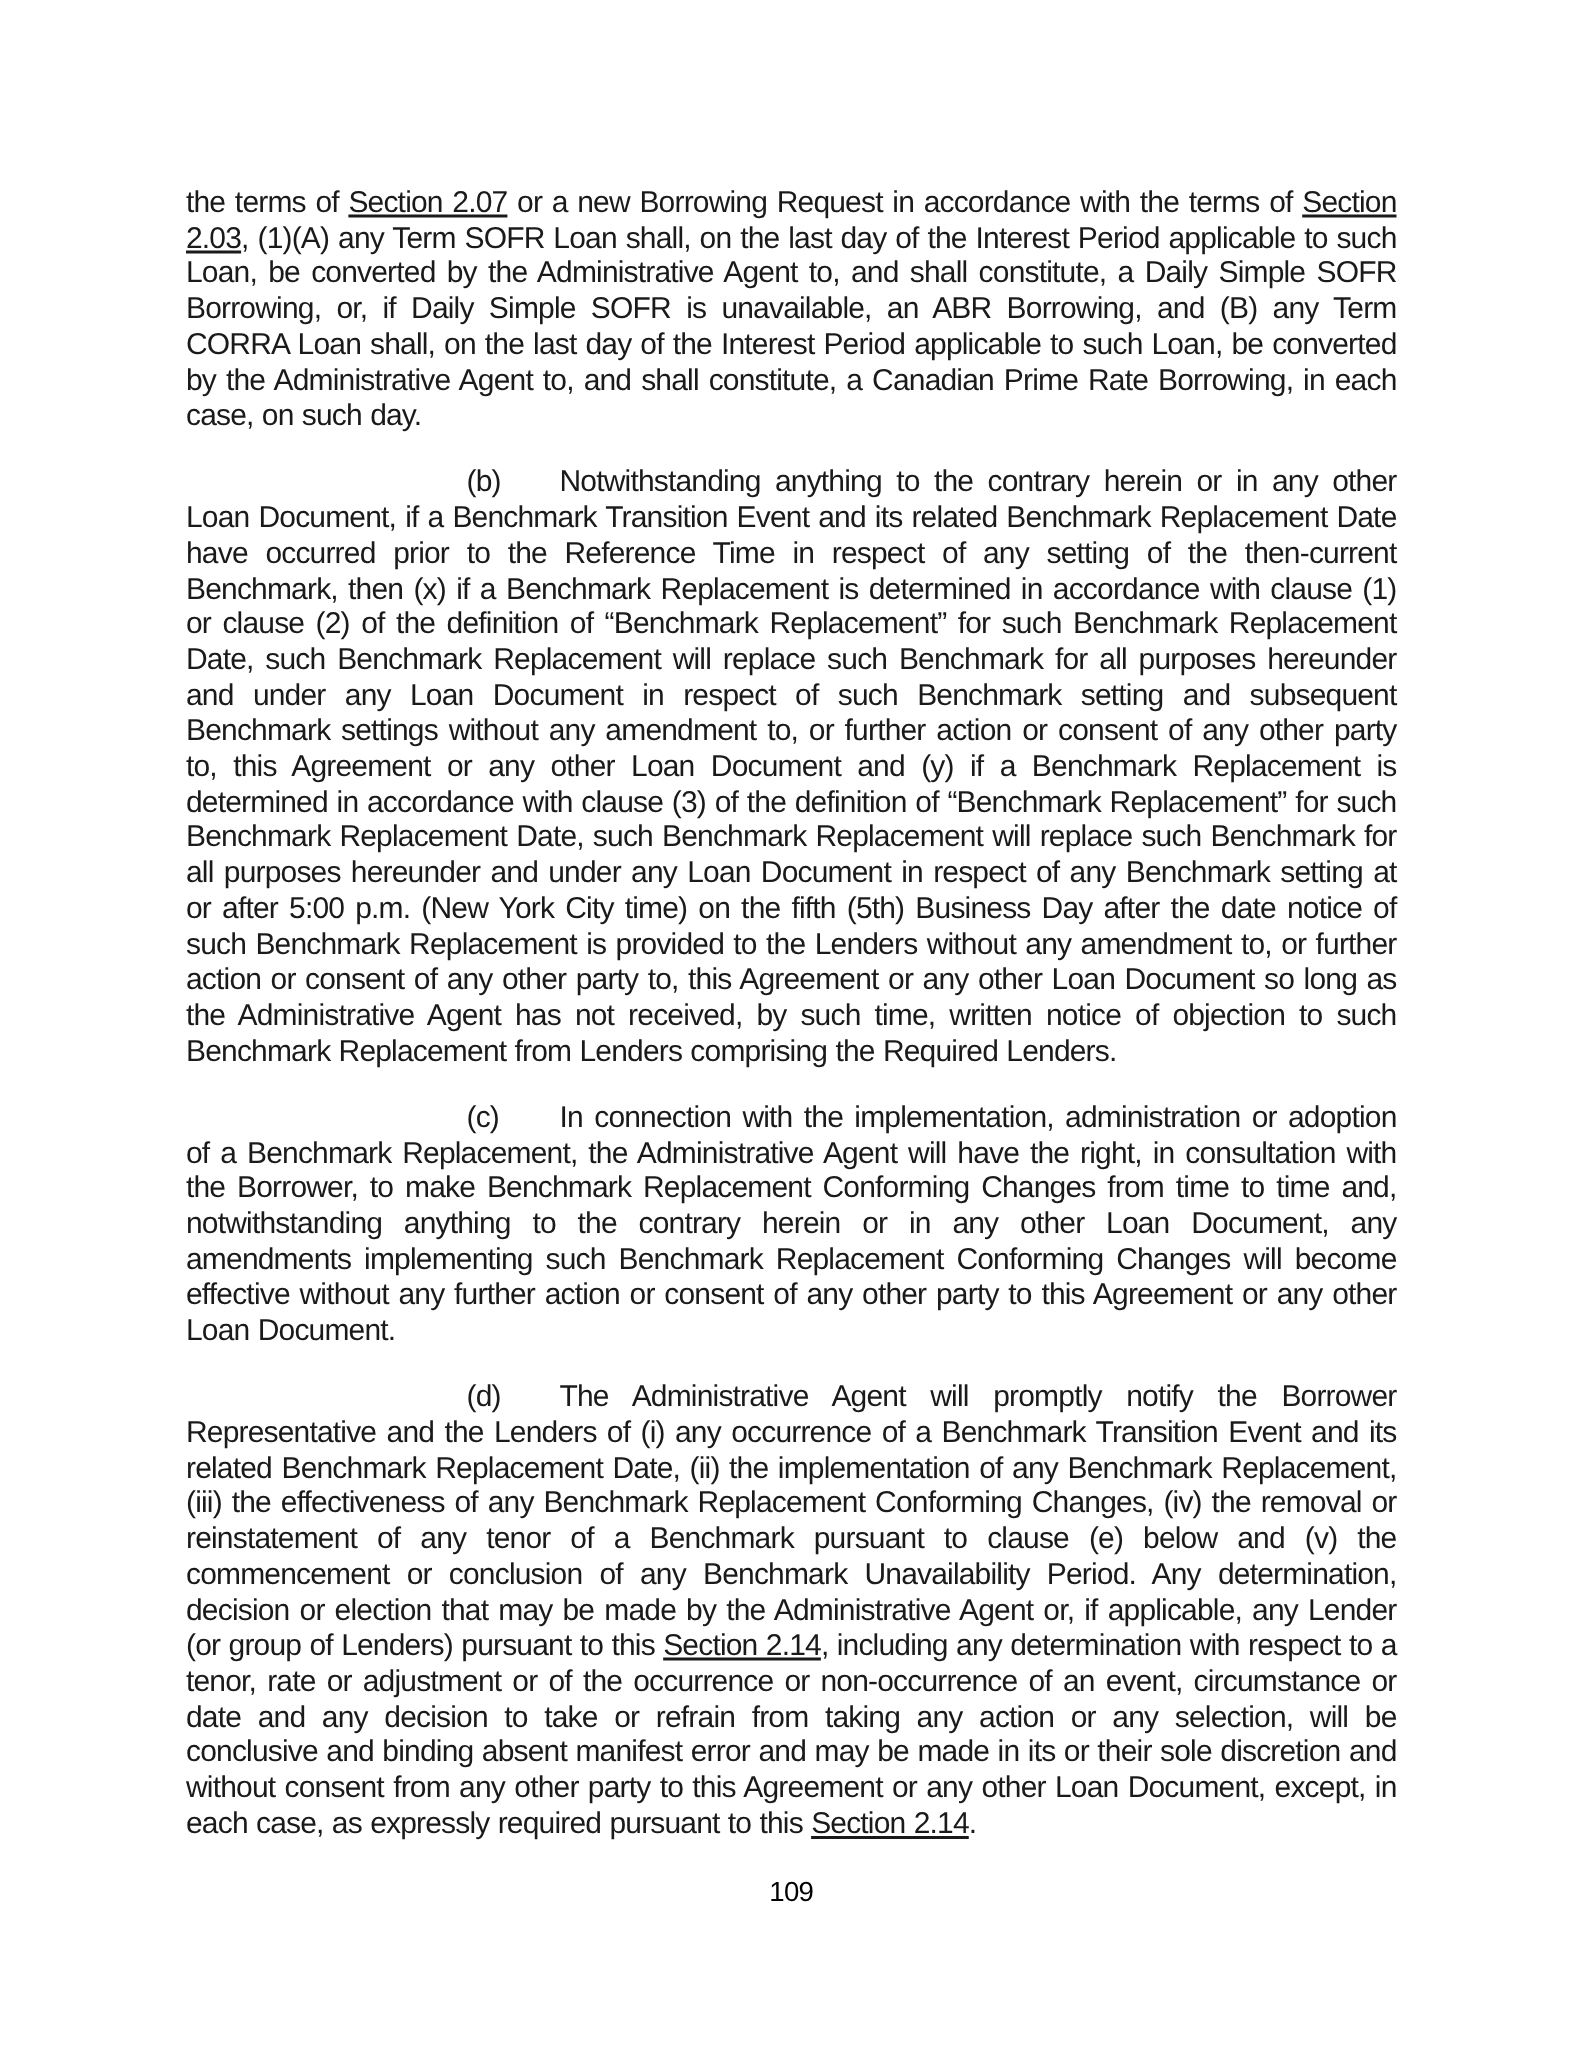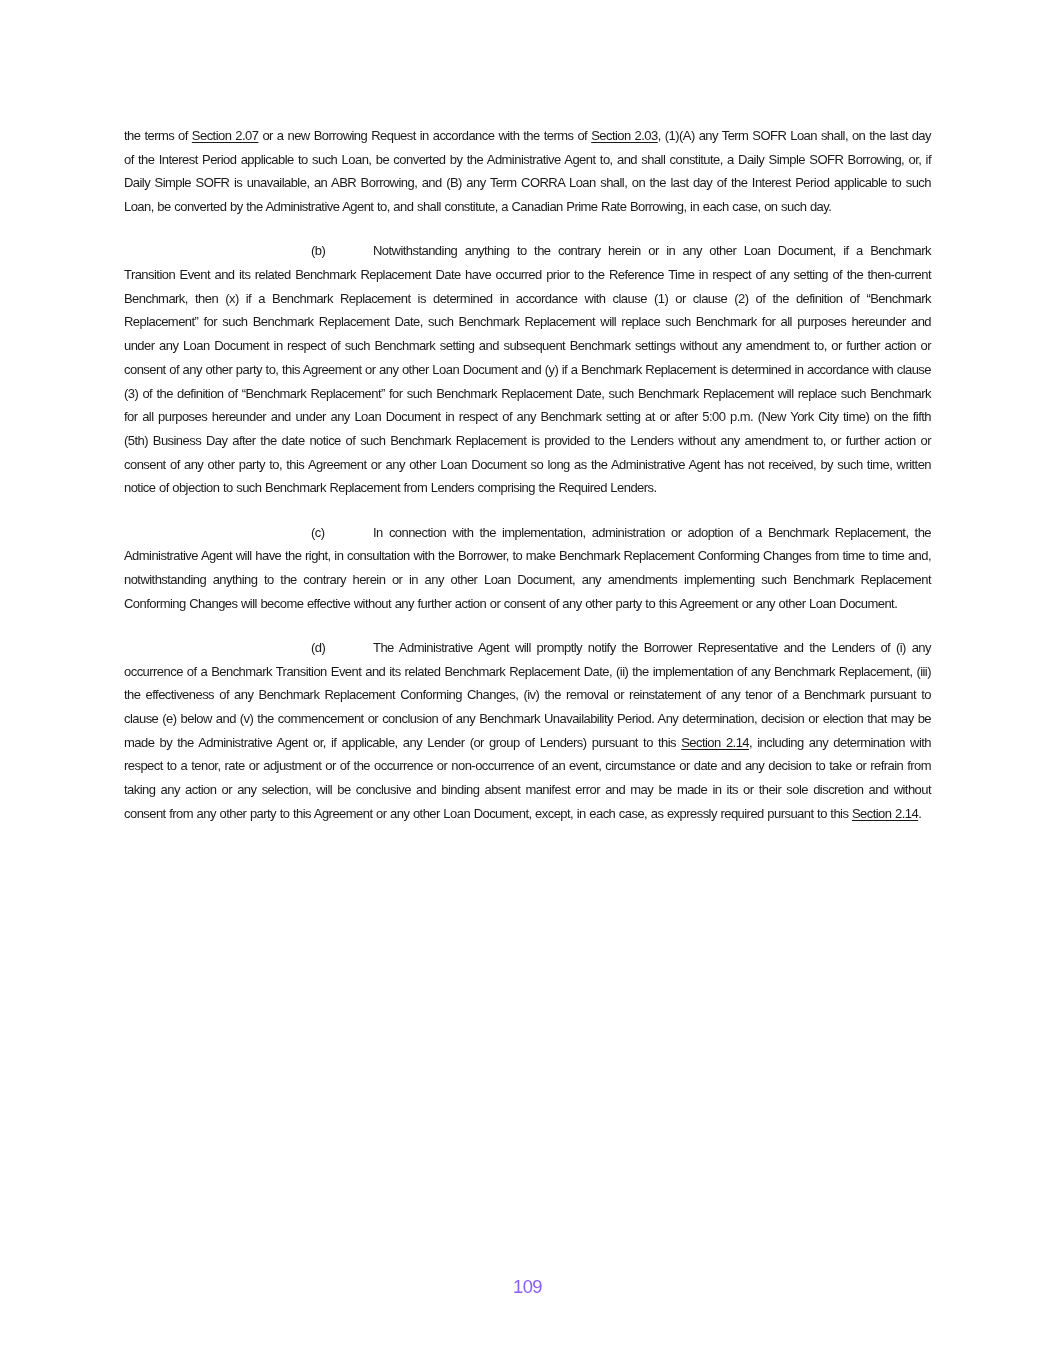--- a/index.html
+++ b/index.html
@@ -1,29 +1,29 @@
 <!DOCTYPE html>
 <html><head>
 <meta charset="utf-8">
 <style>
   html, body { margin: 0; padding: 0; background: #ffffff; }
   body { width: 1055px; height: 1365px; position: relative; overflow: hidden; }
   .page {
     position: absolute; left: 124px; top: 124px; width: 807px;
     font-family: "Liberation Sans", sans-serif;
-    font-size: 13px; line-height: 23.7px; color: #1a1a1a;
+    font-size: 20px; line-height: 23.7px; color: #1a1a1a;
     letter-spacing: -0.55px; word-spacing: 0.5px;
   }
   .para { margin: 0 0 20.5px 0; text-align: justify; }
   .para .indent { display: inline-block; width: 187px; }
   .para .label { display: inline-block; width: 62px; }
   .xref { text-decoration: underline; text-underline-offset: 2px; }
   .page-number {
-    position: absolute; top: 1276px; left: 0; width: 1055px; text-align: center;
-    font-family: "Liberation Sans", sans-serif; font-size: 18.4px; color: #8b5cf6;
+    position: absolute; top: 1250px; left: 0; width: 1055px; text-align: center;
+    font-family: "Liberation Sans", sans-serif; font-size: 18.4px; color: #000000;
     letter-spacing: -0.5px;
   }
 </style>
 </head>
 <body>
 
 <div class="page">
 
   <p class="para">
     <span>the terms of </span><span class="xref">Section 2.07</span><span> or a new Borrowing Request in accordance with the terms of </span><span class="xref">Section 2.03</span><span>, (1)(A) any Term SOFR Loan shall, on the last day of the Interest Period applicable to such Loan, be converted by the Administrative Agent to, and shall constitute, a Daily Simple SOFR Borrowing, or, if Daily Simple SOFR is unavailable, an ABR Borrowing, and (B) any Term CORRA Loan shall, on the last day of the Interest Period applicable to such Loan, be converted by the Administrative Agent to, and shall constitute, a Canadian Prime Rate Borrowing, in each case, on such day.</span>

